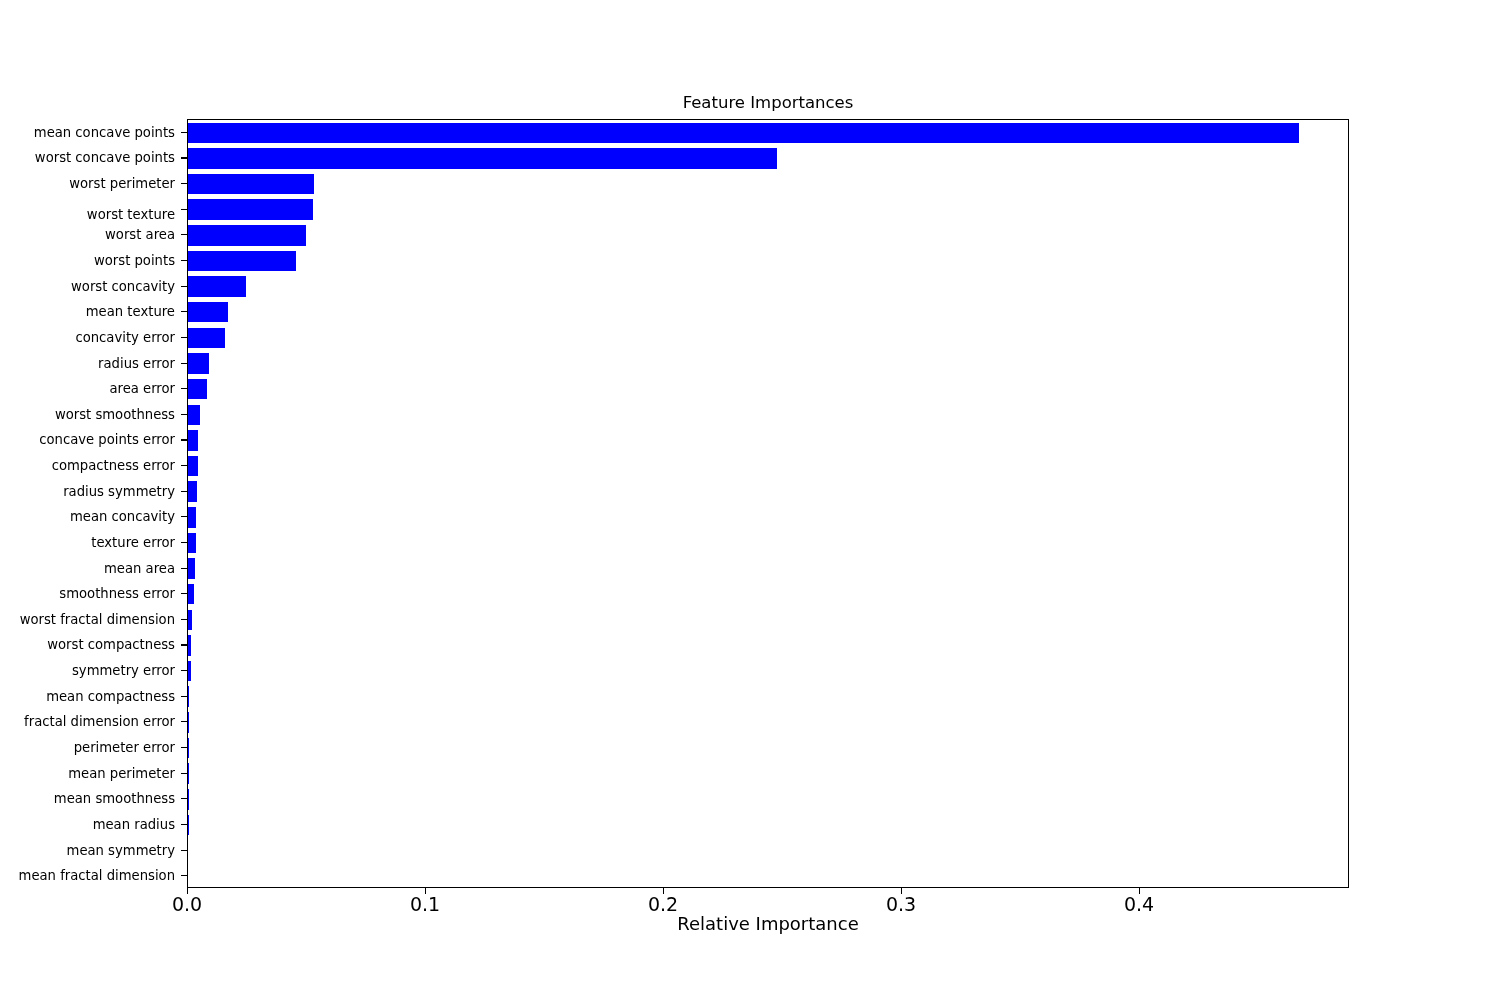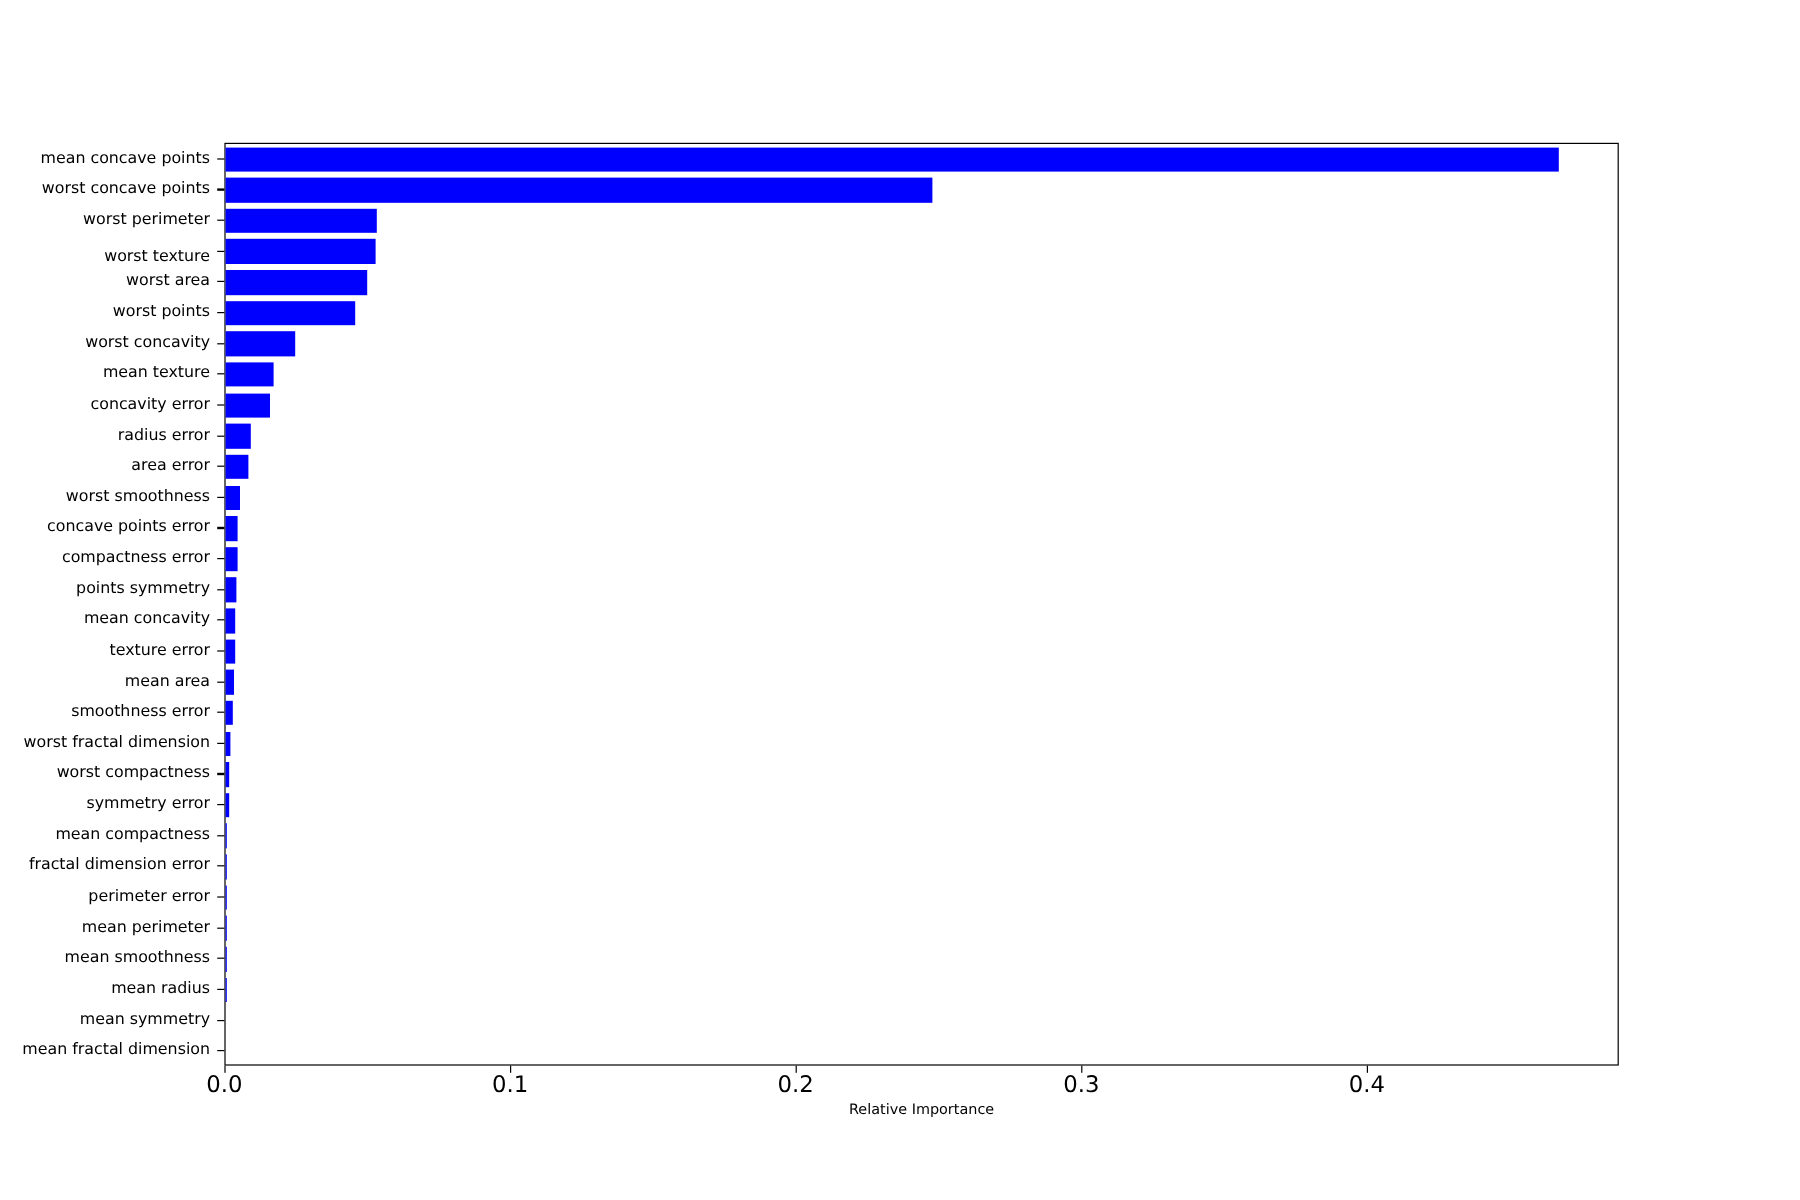--- a/index.html
+++ b/index.html
@@ -111,31 +111,32 @@
     line-height: 15px;
   }
 
   
   #xaxis-label {
     position: absolute;
     left: 187px;
     top: 916px;
     width: 1162px;
     text-align: center;
-    font-size: 12px;
+    font-size: 18px;
     color: #000000;
     white-space: nowrap;
     line-height: 16px;
   }
 </style>
 </head>
 <body>
 
 <div id="figure">
 
+  <div id="chart-title">Feature Importances</div>
 
   <div id="plot-area">
     <div id="bars-layer">
         <div class="bar" title="mean concave points: 0.4668" style="width: 1111.06px; height: 20.5067px; top: 2.56333px;"></div>
         <div class="bar" title="worst concave points: 0.2475" style="width: 589.093px; height: 20.5067px; top: 28.1967px;"></div>
         <div class="bar" title="worst perimeter: 0.0529" style="width: 125.911px; height: 20.5067px; top: 53.83px;"></div>
         <div class="bar" title="worst texture: 0.0527" style="width: 125.435px; height: 20.5067px; top: 79.4633px;"></div>
         <div class="bar" title="worst area: 0.0496" style="width: 118.057px; height: 20.5067px; top: 105.097px;"></div>
         <div class="bar" title="worst radius: 0.0454" style="width: 108.06px; height: 20.5067px; top: 130.73px;"></div>
         <div class="bar" title="worst concavity: 0.0242" style="width: 57.6002px; height: 20.5067px; top: 156.363px;"></div>
@@ -188,21 +189,21 @@
       <div class="ytick-label" style="top: 243.517px;">radius error</div>
       <div class="ytick-mark" style="top: 269.15px;"></div>
       <div class="ytick-label" style="top: 269.15px;">area error</div>
       <div class="ytick-mark" style="top: 294.783px;"></div>
       <div class="ytick-label" style="top: 294.783px;">worst smoothness</div>
       <div class="ytick-mark" style="top: 320.417px;"></div>
       <div class="ytick-label" style="top: 320.417px;">concave points error</div>
       <div class="ytick-mark" style="top: 346.05px;"></div>
       <div class="ytick-label" style="top: 346.05px;">compactness error</div>
       <div class="ytick-mark" style="top: 371.683px;"></div>
-      <div class="ytick-label" style="top: 371.683px;">points symmetry</div>
+      <div class="ytick-label" style="top: 371.683px;">radius symmetry</div>
       <div class="ytick-mark" style="top: 397.317px;"></div>
       <div class="ytick-label" style="top: 397.317px; margin-left: 14px;">mean concavity</div>
       <div class="ytick-mark" style="top: 422.95px;"></div>
       <div class="ytick-label" style="top: 422.95px;">texture error</div>
       <div class="ytick-mark" style="top: 448.583px;"></div>
       <div class="ytick-label" style="top: 448.583px;">mean area</div>
       <div class="ytick-mark" style="top: 474.217px;"></div>
       <div class="ytick-label" style="top: 474.217px;">smoothness error</div>
       <div class="ytick-mark" style="top: 499.85px;"></div>
       <div class="ytick-label" style="top: 499.85px;">worst fractal dimension</div>

